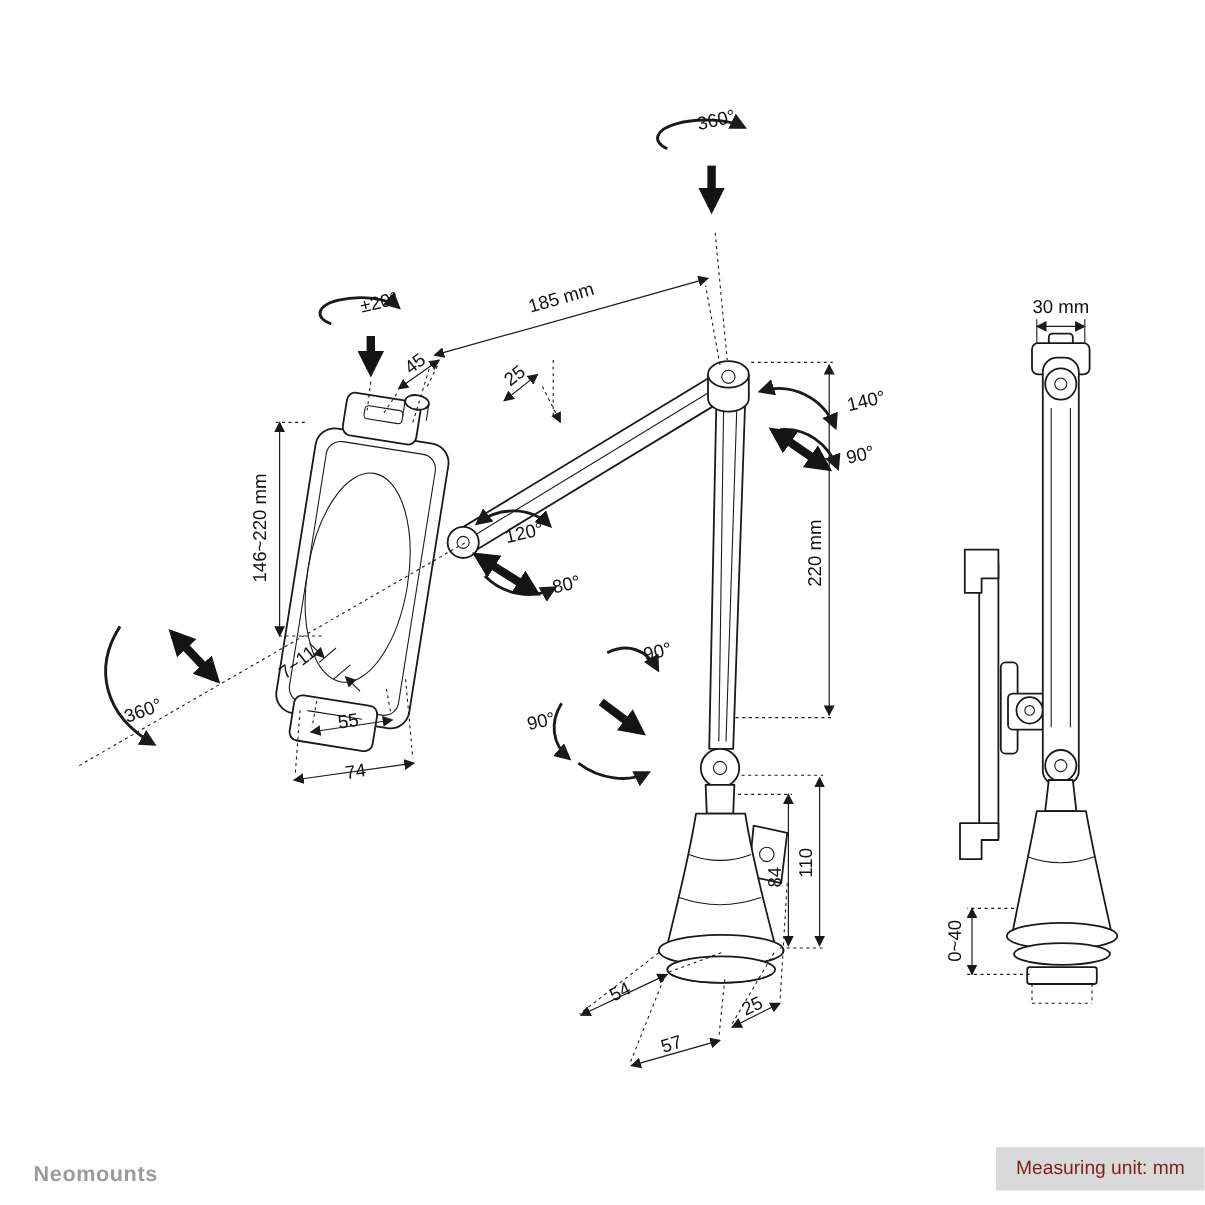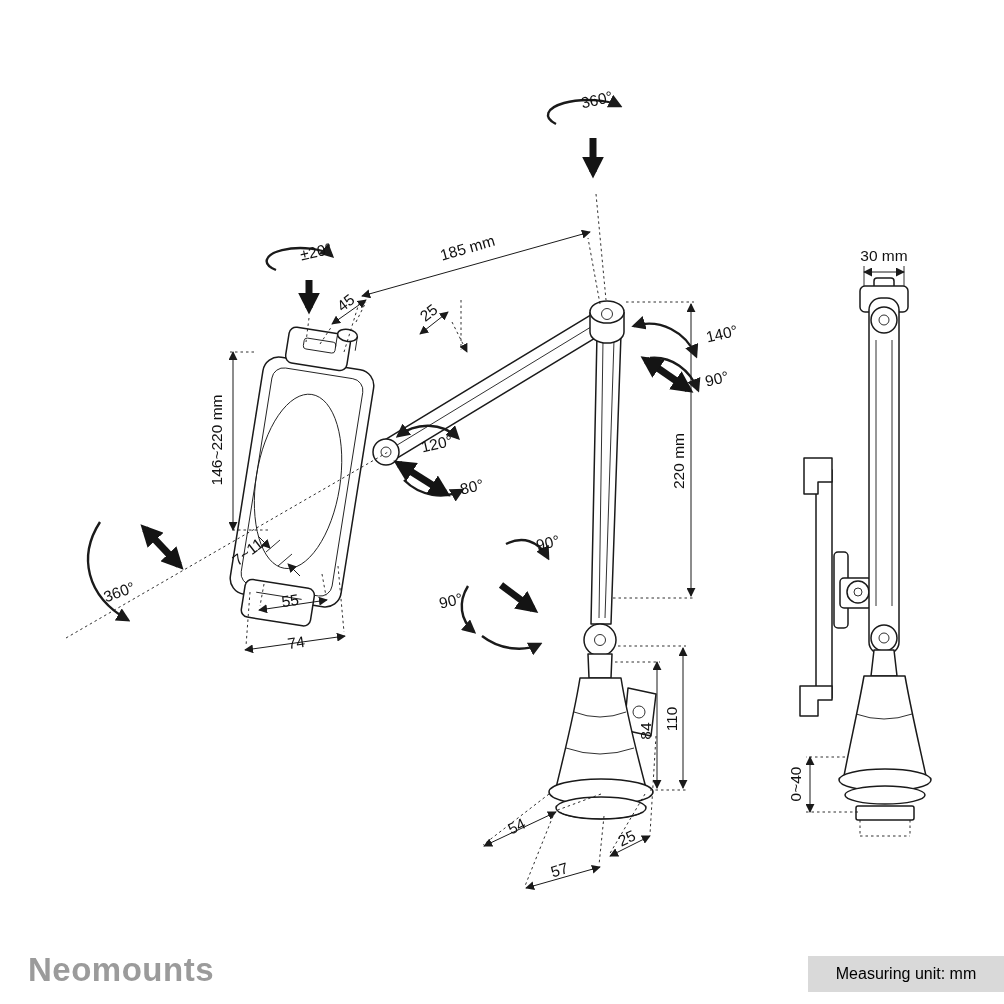--- a/index.html
+++ b/index.html
@@ -8,24 +8,24 @@
   .canvas svg{position:absolute;left:0;top:0;}
   
   .ln  {fill:#ffffff;stroke:#1a1a1a;stroke-width:1.5;stroke-linejoin:round;}
   .thin{fill:none;stroke:#1a1a1a;stroke-width:0.9;}
   .dim {fill:none;stroke:#1a1a1a;stroke-width:1;}
   .dot {fill:none;stroke:#1a1a1a;stroke-width:0.9;stroke-dasharray:2.5 3;}
   .arc {fill:none;stroke:#1a1a1a;stroke-width:2.4;}
   .thick{fill:none;stroke:#141414;stroke-width:7;}
   text{font-family:"Liberation Sans",sans-serif;fill:#111111;font-size:15.5px;text-anchor:middle;}
   
-  .brand{position:absolute;left:28px;bottom:15px;font-size:33px;font-weight:bold;
+  .brand{position:absolute;left:28px;bottom:15px;font-size:18px;font-weight:bold;
          color:#9b9b9b;letter-spacing:.5px;}
-  .unitbar{position:absolute;right:0;bottom:12px;width:196px;height:36px;background:#d9d9d9;
-           display:flex;align-items:center;justify-content:center;font-size:16px;color:#000000;}
+  .unitbar{position:absolute;right:0;bottom:12px;width:174px;height:36px;background:#d9d9d9;
+           display:flex;align-items:center;justify-content:center;font-size:16px;color:#7f1d1d;}
 </style>
 </head>
 <body>
 
 <div class="canvas">
 <svg width="1004" height="1004" viewBox="0 0 1004 1004">
   <defs>
     <marker id="ah" viewBox="0 0 10 10" refX="9" refY="5" markerWidth="9" markerHeight="9" orient="auto-start-reverse" markerUnits="userSpaceOnUse">
       <path d="M0,0 L10,5 L0,10 z" fill="#1a1a1a"></path>
     </marker>

